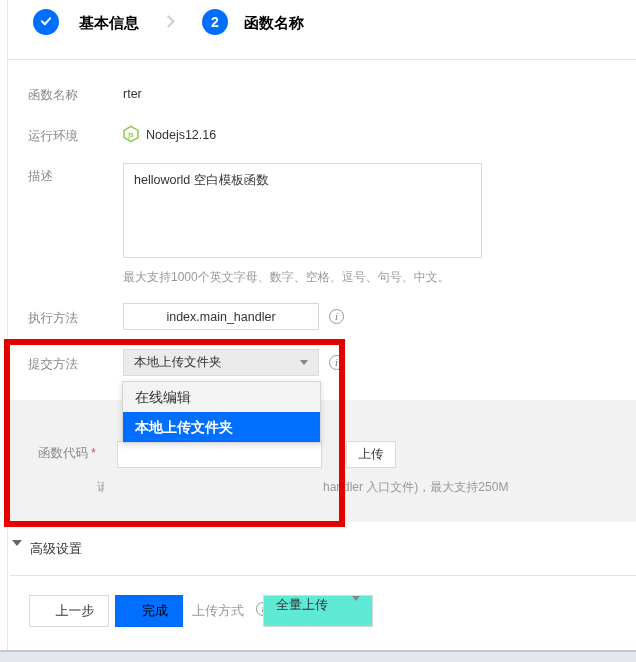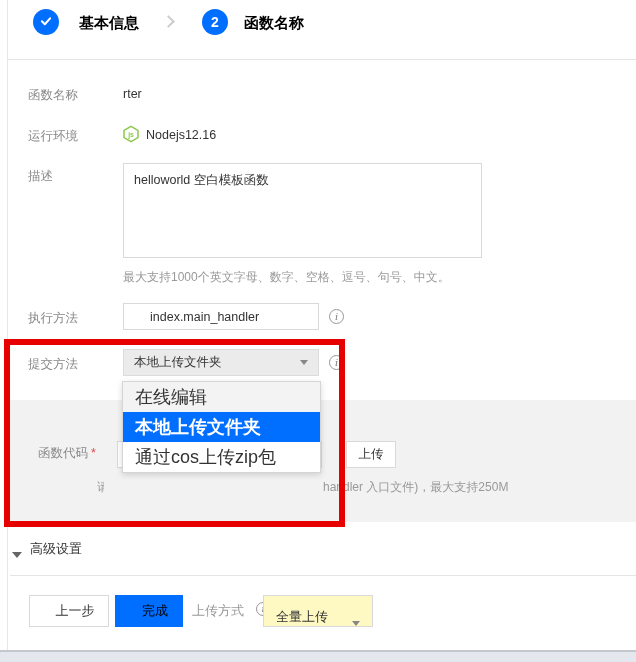--- a/index.html
+++ b/index.html
@@ -18,21 +18,21 @@
   .chevron { width:9px; height:9px; border-top:2px solid #ccc; border-right:2px solid #ccc; transform:rotate(45deg); }
   .header-divider { left:8px; top:59px; width:628px; height:1px; background:#e5e5e5; }
 
   .form-label { font-size:12.5px; color:#888; }
   .form-value { font-size:12.5px; color:#333; }
   .help-text { font-size:12px; color:#999; white-space:nowrap; }
 
   textarea.desc { left:123px; top:163px; width:359px; height:95px; border:1px solid #d9d9d9; resize:none;
                   font-family:"Liberation Sans","DejaVu Sans",sans-serif; font-size:12.5px; color:#333; padding:8px 10px; outline:none; }
   input.text-input { left:123px; top:303px; width:196px; height:27px; border:1px solid #d9d9d9; font-size:12.5px;
-                     color:#333; padding:0 26px; outline:none; font-family:inherit; }
+                     color:#333; padding:0 26px; outline:none; font-family:inherit;text-align:center; }
 
   .select-box { height:27px; border:1px solid #dcdcdc; background:#ebebeb; display:flex; align-items:center;
                 padding:0 10px; font-size:12.5px; color:#333; cursor:pointer; }
   .caret { width:0; height:0; border-left:4px solid transparent; border-right:4px solid transparent;
            border-top:5px solid #878787; margin-left:auto; }
 
   .info-icon { width:15px; height:15px; border-radius:50%; border:1px solid #979797; color:#808080;
                display:inline-flex; align-items:center; justify-content:center;
                font-family:"DejaVu Serif",serif; font-style:italic; font-size:10px; line-height:1; cursor:pointer; }
 
@@ -40,41 +40,41 @@
   .code-panel { left:10px; top:400px; width:626px; height:122px; background:#f2f2f2; }
   .req-mark { color:#e54545; font-size:12.5px; margin-left:3px; }
   input.code-input { left:117px; top:441px; width:205px; height:27px; border:1px solid #d9d9d9; background:#fff; outline:none; }
   .upload-btn { left:346px; top:441px; width:50px; height:27px; background:#fff; border:1px solid #d9d9d9;
                 font-size:12.5px; color:#333; display:flex; align-items:center; justify-content:center; cursor:pointer; }
   .help-frag-left { left:97px; top:479px; width:7px; overflow:hidden; }
 
   
   .dropdown-menu { left:122px; top:381px; width:199px; background:#fff; border:1px solid #d5d5d5;
                    box-shadow:0 2px 6px rgba(0,0,0,0.15); z-index:5; }
-  .dd-option { height:30px; line-height:30px; padding-left:12px; font-size:18px; color:#333; cursor:pointer; background:#fff; }
+  .dd-option { height:30px; line-height:30px; padding-left:12px; font-size:14px; color:#333; cursor:pointer; background:#fff; }
   .dd-option.hovered { background:#f3f3f3; }
   .dd-option.selected { background:#006eff; color:#fff; font-weight:bold; }
 
   
   .annotation-rect { left:4px; top:339px; width:341px; height:188px; border:6px solid #e60000; z-index:9; pointer-events:none; }
 
   
-  .adv-toggle { left:12px; top:540px; display:flex; align-items:flex-end; cursor:pointer; }
+  .adv-toggle { left:12px; top:540px; display:flex; align-items:flex-start; cursor:pointer; }
   .tri-down { width:0; height:0; border-left:5px solid transparent; border-right:5px solid transparent;
               border-top:6px solid #666; margin-right:8px; }
   .adv-label { font-size:13px; color:#333; }
   .footer-divider { left:10px; top:575px; width:626px; height:1px; background:#e5e5e5; }
 
   
   .btn { height:32px; display:flex; align-items:center; justify-content:center; font-size:13px; cursor:pointer;padding-left:12px; }
   .btn-prev { left:29px; top:595px; width:80px; background:#fff; border:1px solid #d9d9d9; color:#333; }
   .btn-finish { left:115px; top:595px; width:68px; background:#006eff; color:#000000; border:1px solid #006eff; }
   .upload-mode-label { left:192px; top:602px; font-size:13px; color:#999; display:flex; align-items:flex-start; gap:12px; }
-  .mode-select { left:263px; top:595px; width:110px; height:32px; background:#fef9c3; border:1px solid #d9d9d9;
-                 display:flex; align-items:flex-end; padding:0 12px; font-size:13px; color:#333; cursor:pointer; }
+  .mode-select { left:263px; top:595px; width:110px; height:32px; background:#5eead4; border:1px solid #d9d9d9;
+                 display:flex; align-items:flex-start; padding:0 12px; font-size:13px; color:#333; cursor:pointer; }
 </style>
 </head>
 <body>
 
 <div class="abs panel"></div>
 
 <div class="abs step-circle" style="left:33px; top:9px;">
   <span>
     <svg width="14" height="14" viewBox="0 0 24 24">
         <polyline points="5,12.5 10,17.5 19,7.5" fill="none" stroke="#fff" stroke-width="3.5" stroke-linecap="round" stroke-linejoin="round"></polyline>
@@ -121,21 +121,20 @@
   <span>函数代码</span><span class="req-mark">*</span>
 </div>
 <input class="abs code-input" type="text" style="">
 <div class="abs upload-btn">上传</div>
 <div class="abs help-text help-frag-left">请</div>
 <div class="abs help-text" style="left:323px; top:479px;">handler 入口文件)，最大支持250M</div>
 
 <div class="abs dropdown-menu">
   <div class="dd-option hovered">在线编辑</div>
   <div class="dd-option selected">本地上传文件夹</div>
-  <div class="dd-option">通过cos上传zip包</div>
 </div>
 
 <div class="abs annotation-rect"></div>
 
 <div class="abs adv-toggle">
   <span class="tri-down"></span>
   <span class="adv-label">高级设置</span>
 </div>
 <div class="abs footer-divider"></div>
 

